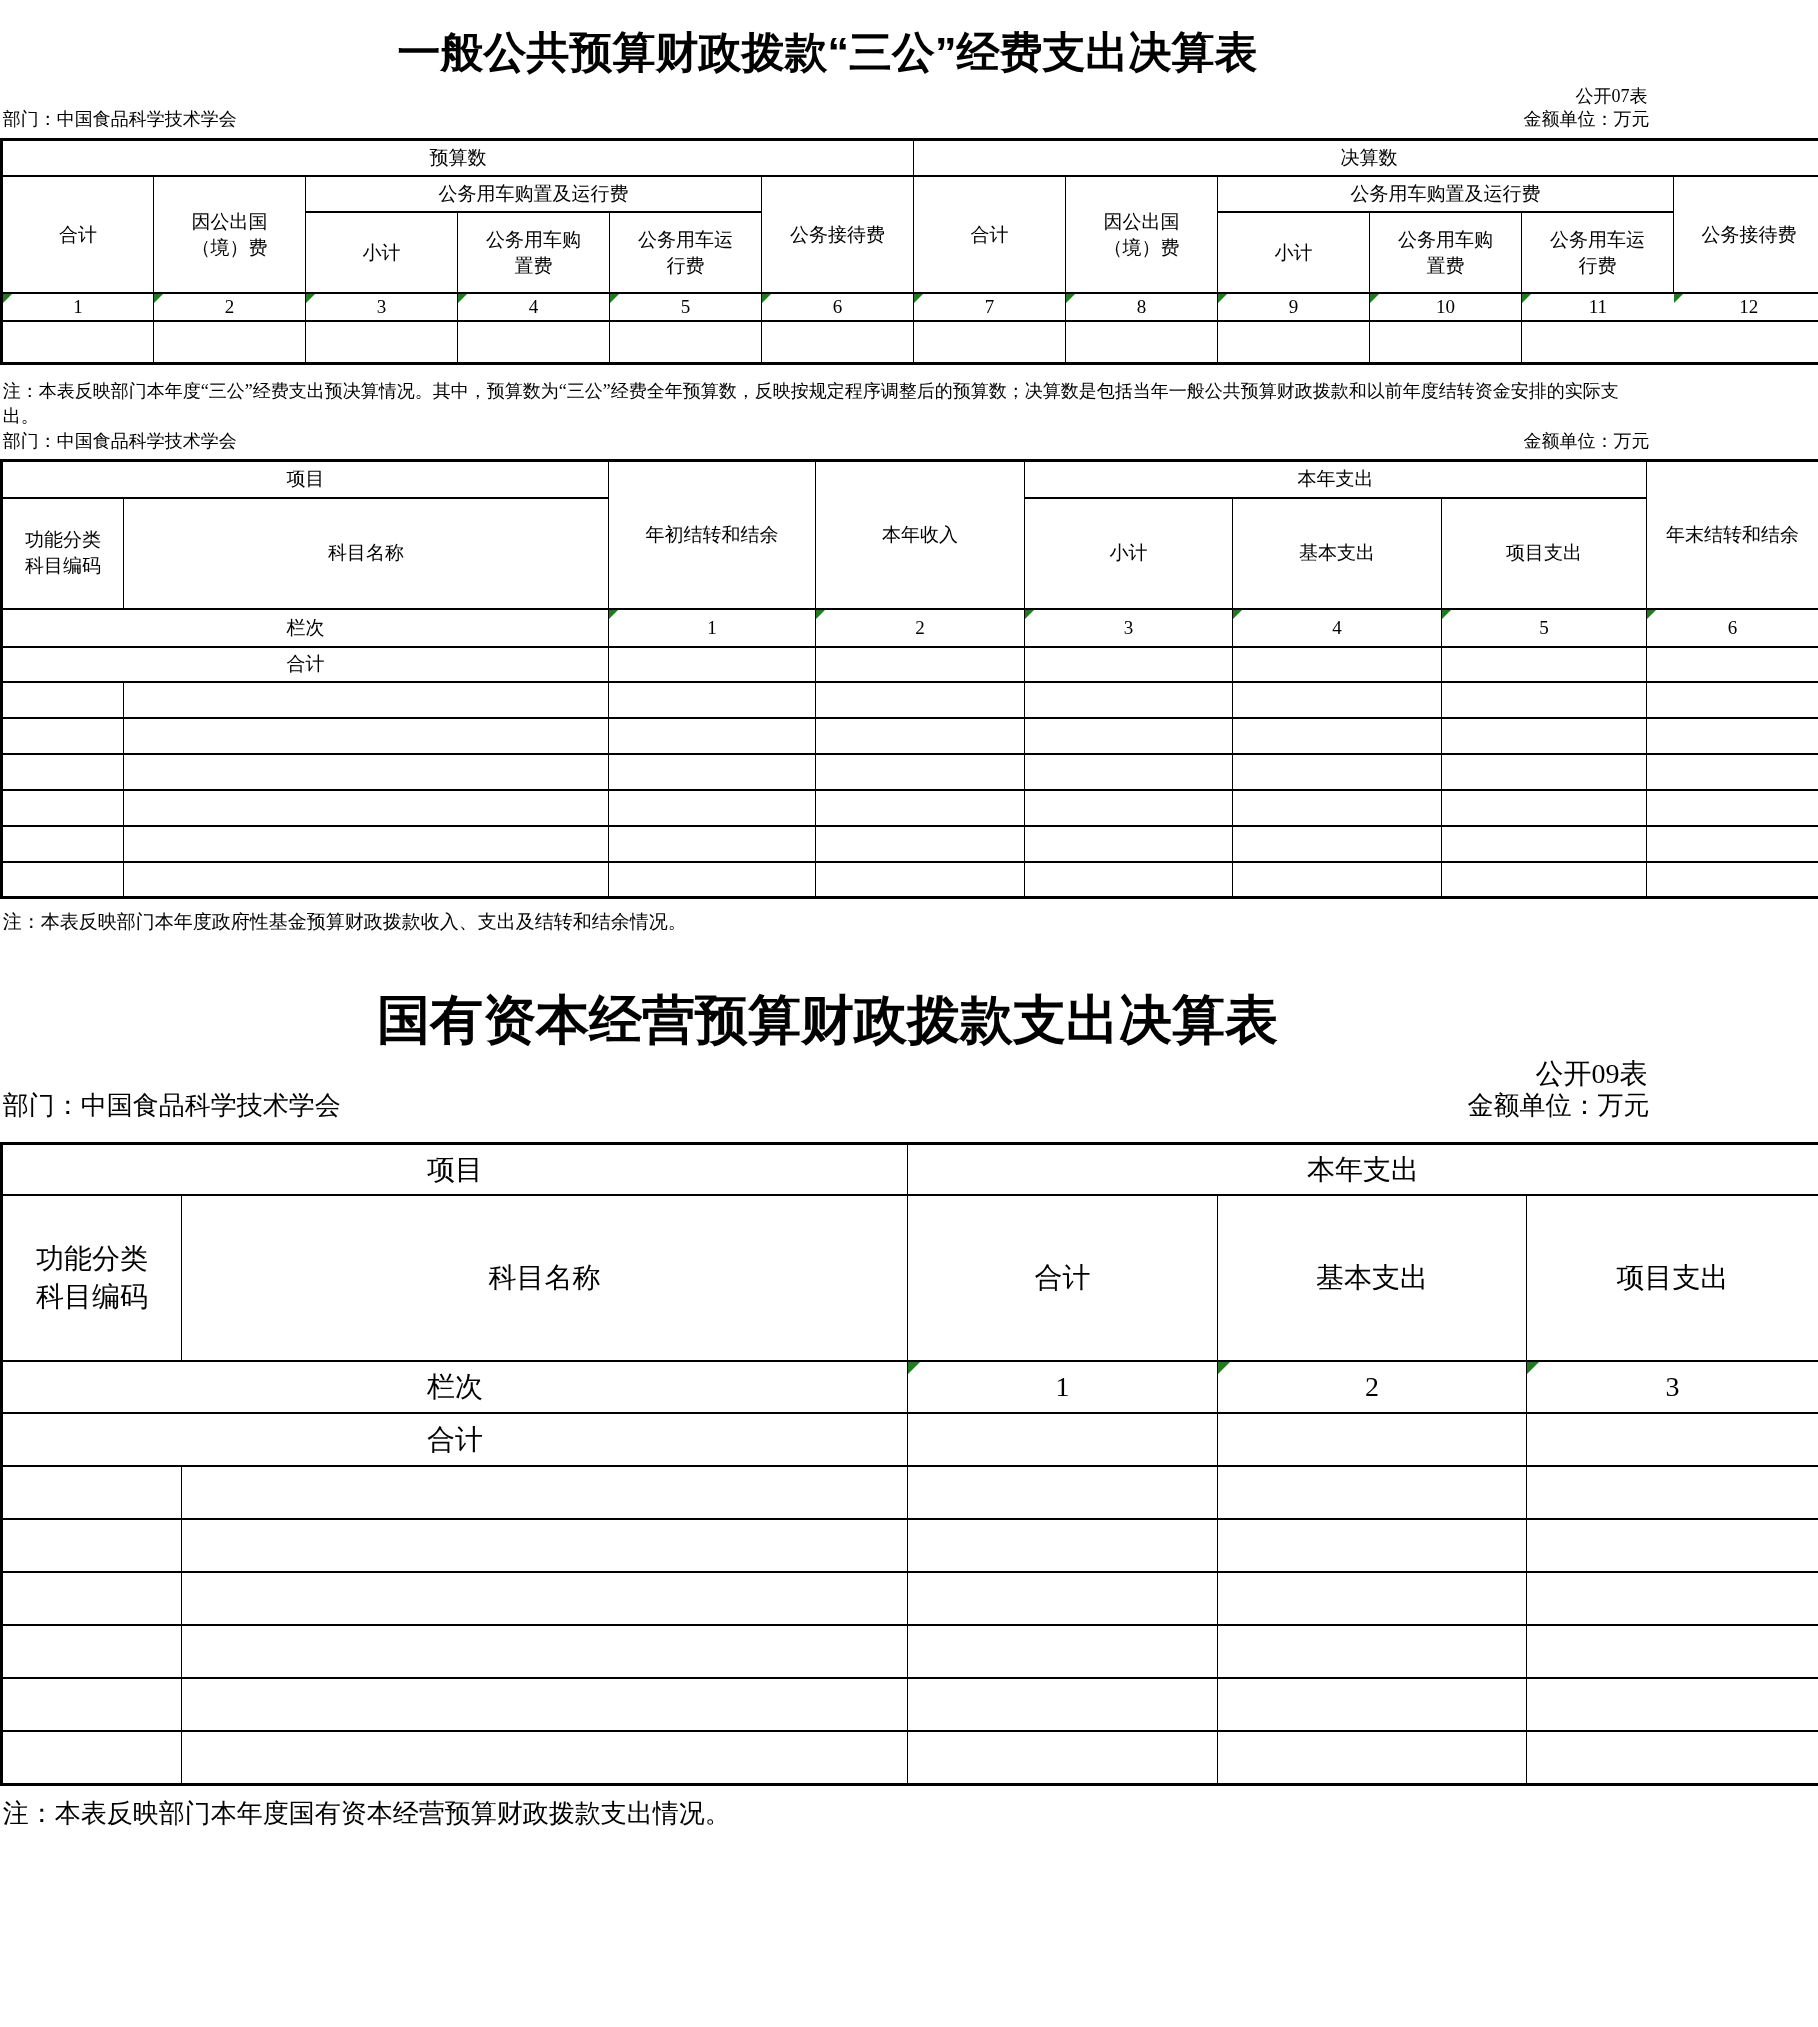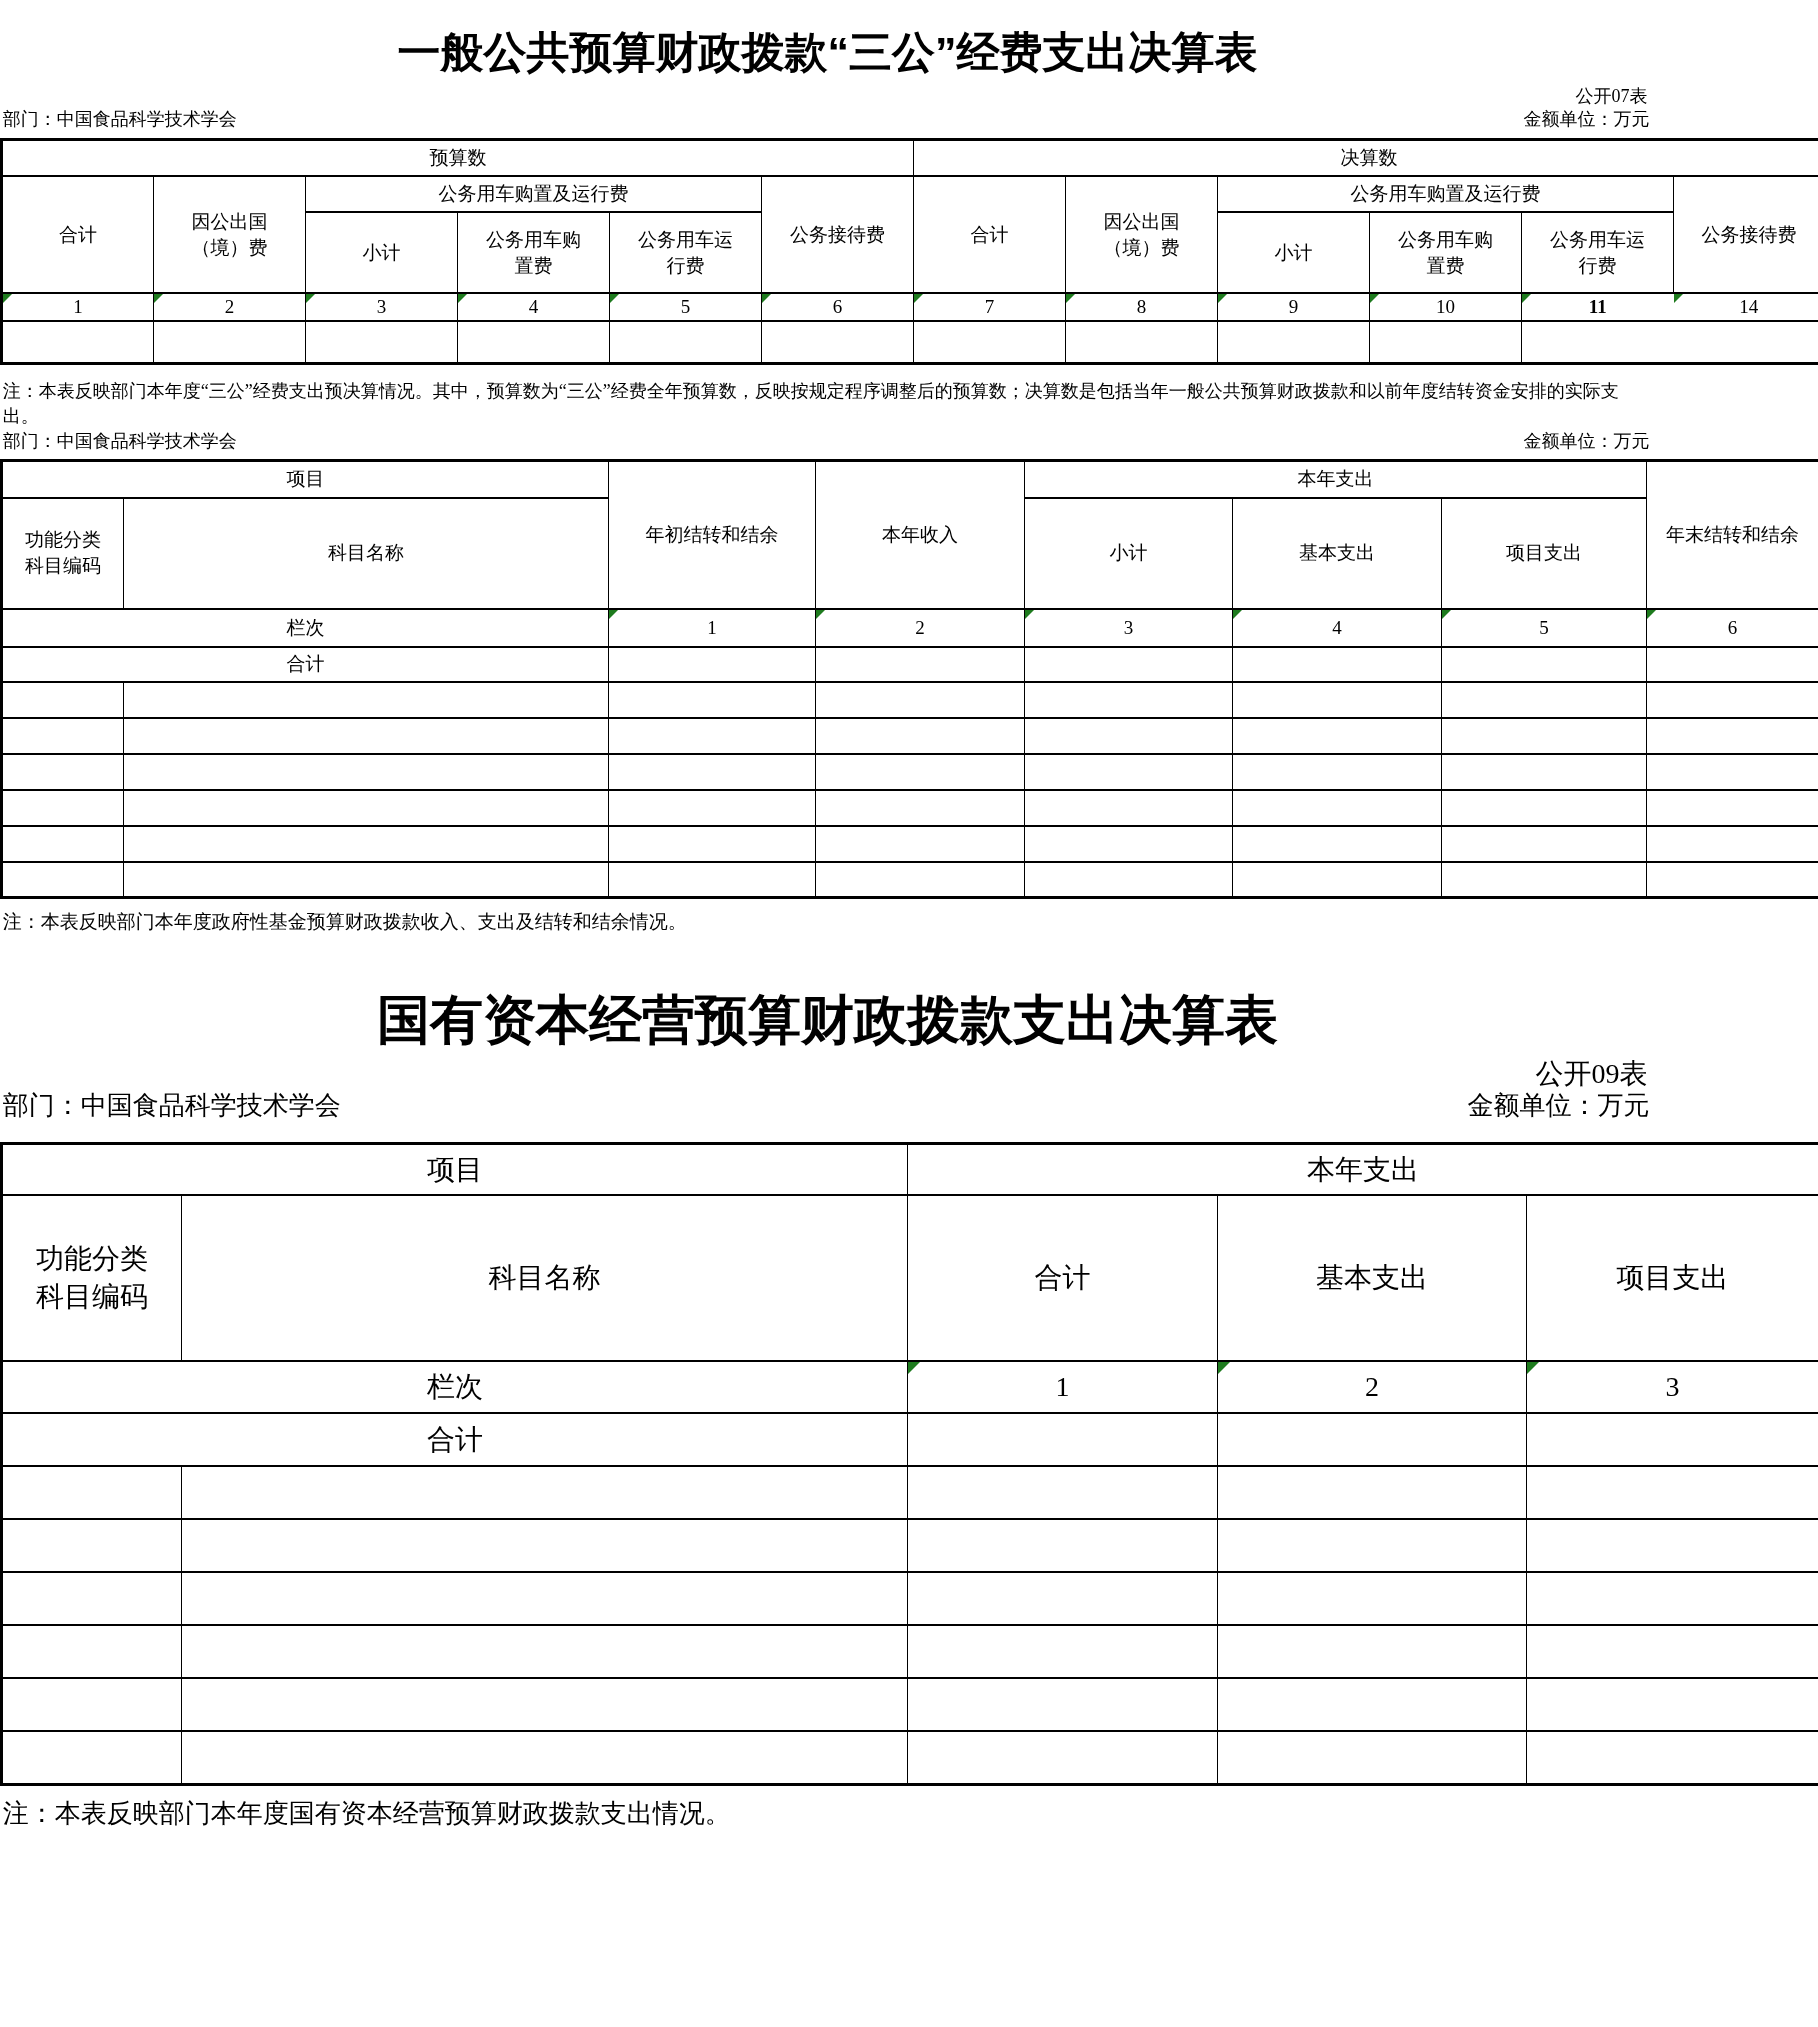--- a/index.html
+++ b/index.html
@@ -13,21 +13,21 @@
   .metarow{display:flex;justify-content:space-between;align-items:flex-end;font-size:18px;line-height:24px;padding:0 5.6px 0 2.8px;margin-bottom:6.6px;}
   .metarow-3{font-size:26px;line-height:34px;margin-bottom:19px;}
   table{border-collapse:collapse;table-layout:fixed;width:1819px;}
   table.t{border:3.7px solid #000;}
   td{border:solid #000;border-width:2.8px 1.9px;padding:0 1.9px;text-align:center;vertical-align:middle;position:relative;overflow:hidden;}
   .t1,.t2{font-size:19px;}
   .t3{font-size:28px;}
   .pre{white-space:pre-line;}
   .tri{position:absolute;top:0;left:0;width:0;height:0;border-top:9.4px solid #1e7b1e;border-right:9.4px solid transparent;}
   .t3 .tri{border-top-width:12px;border-right-width:12px;}
-  .nbr{border-right:none;font-weight:bold;}
+  .nbr{border-right:none;}
   .nbl{border-left:none;}
   .t1 .r1{height:37px;} .t1 .r2{height:36px;} .t1 .r3{height:81px;} .t1 .r4{height:28px;} .t1 .r5{height:42px;}
   .t2 .r1{height:37px;} .t2 .r2{height:111px;} .t2 .r3{height:38px;} .t2 .r4{height:35px;} .t2 .rE{height:36px;}
   .t3 .r1{height:52px;} .t3 .r2{height:166px;} .t3 .r3{height:52px;} .t3 .r4{height:53px;} .t3 .rE{height:53px;}
   .note{font-size:18px;line-height:25px;margin-top:14px;padding:0 7.5px 0 2.8px;}
   .note-2{font-size:19px;margin-top:9.4px;font-family:Liberation Serif, serif;}
   .note-3{font-size:26px;line-height:34px;margin-top:11.2px;padding-bottom:26px;font-family:Liberation Serif, serif;}
 </style>
 </head>
 <body>
@@ -91,21 +91,21 @@
         <td><span class="tri"></span><span>2</span></td>
         <td><span class="tri"></span><span>3</span></td>
         <td><span class="tri"></span><span>4</span></td>
         <td><span class="tri"></span><span>5</span></td>
         <td><span class="tri"></span><span>6</span></td>
         <td><span class="tri"></span><span>7</span></td>
         <td><span class="tri"></span><span>8</span></td>
         <td><span class="tri"></span><span>9</span></td>
         <td><span class="tri"></span><span>10</span></td>
         <td class="nbr"><span class="tri"></span><span>11</span></td>
-        <td class="nbl"><span class="tri"></span><span>14</span></td>
+        <td class="nbl"><span class="tri"></span><span>12</span></td>
       </tr>
       <tr class="r5">
         <td></td>
         <td></td>
         <td></td>
         <td></td>
         <td></td>
         <td></td>
         <td></td>
         <td></td>

